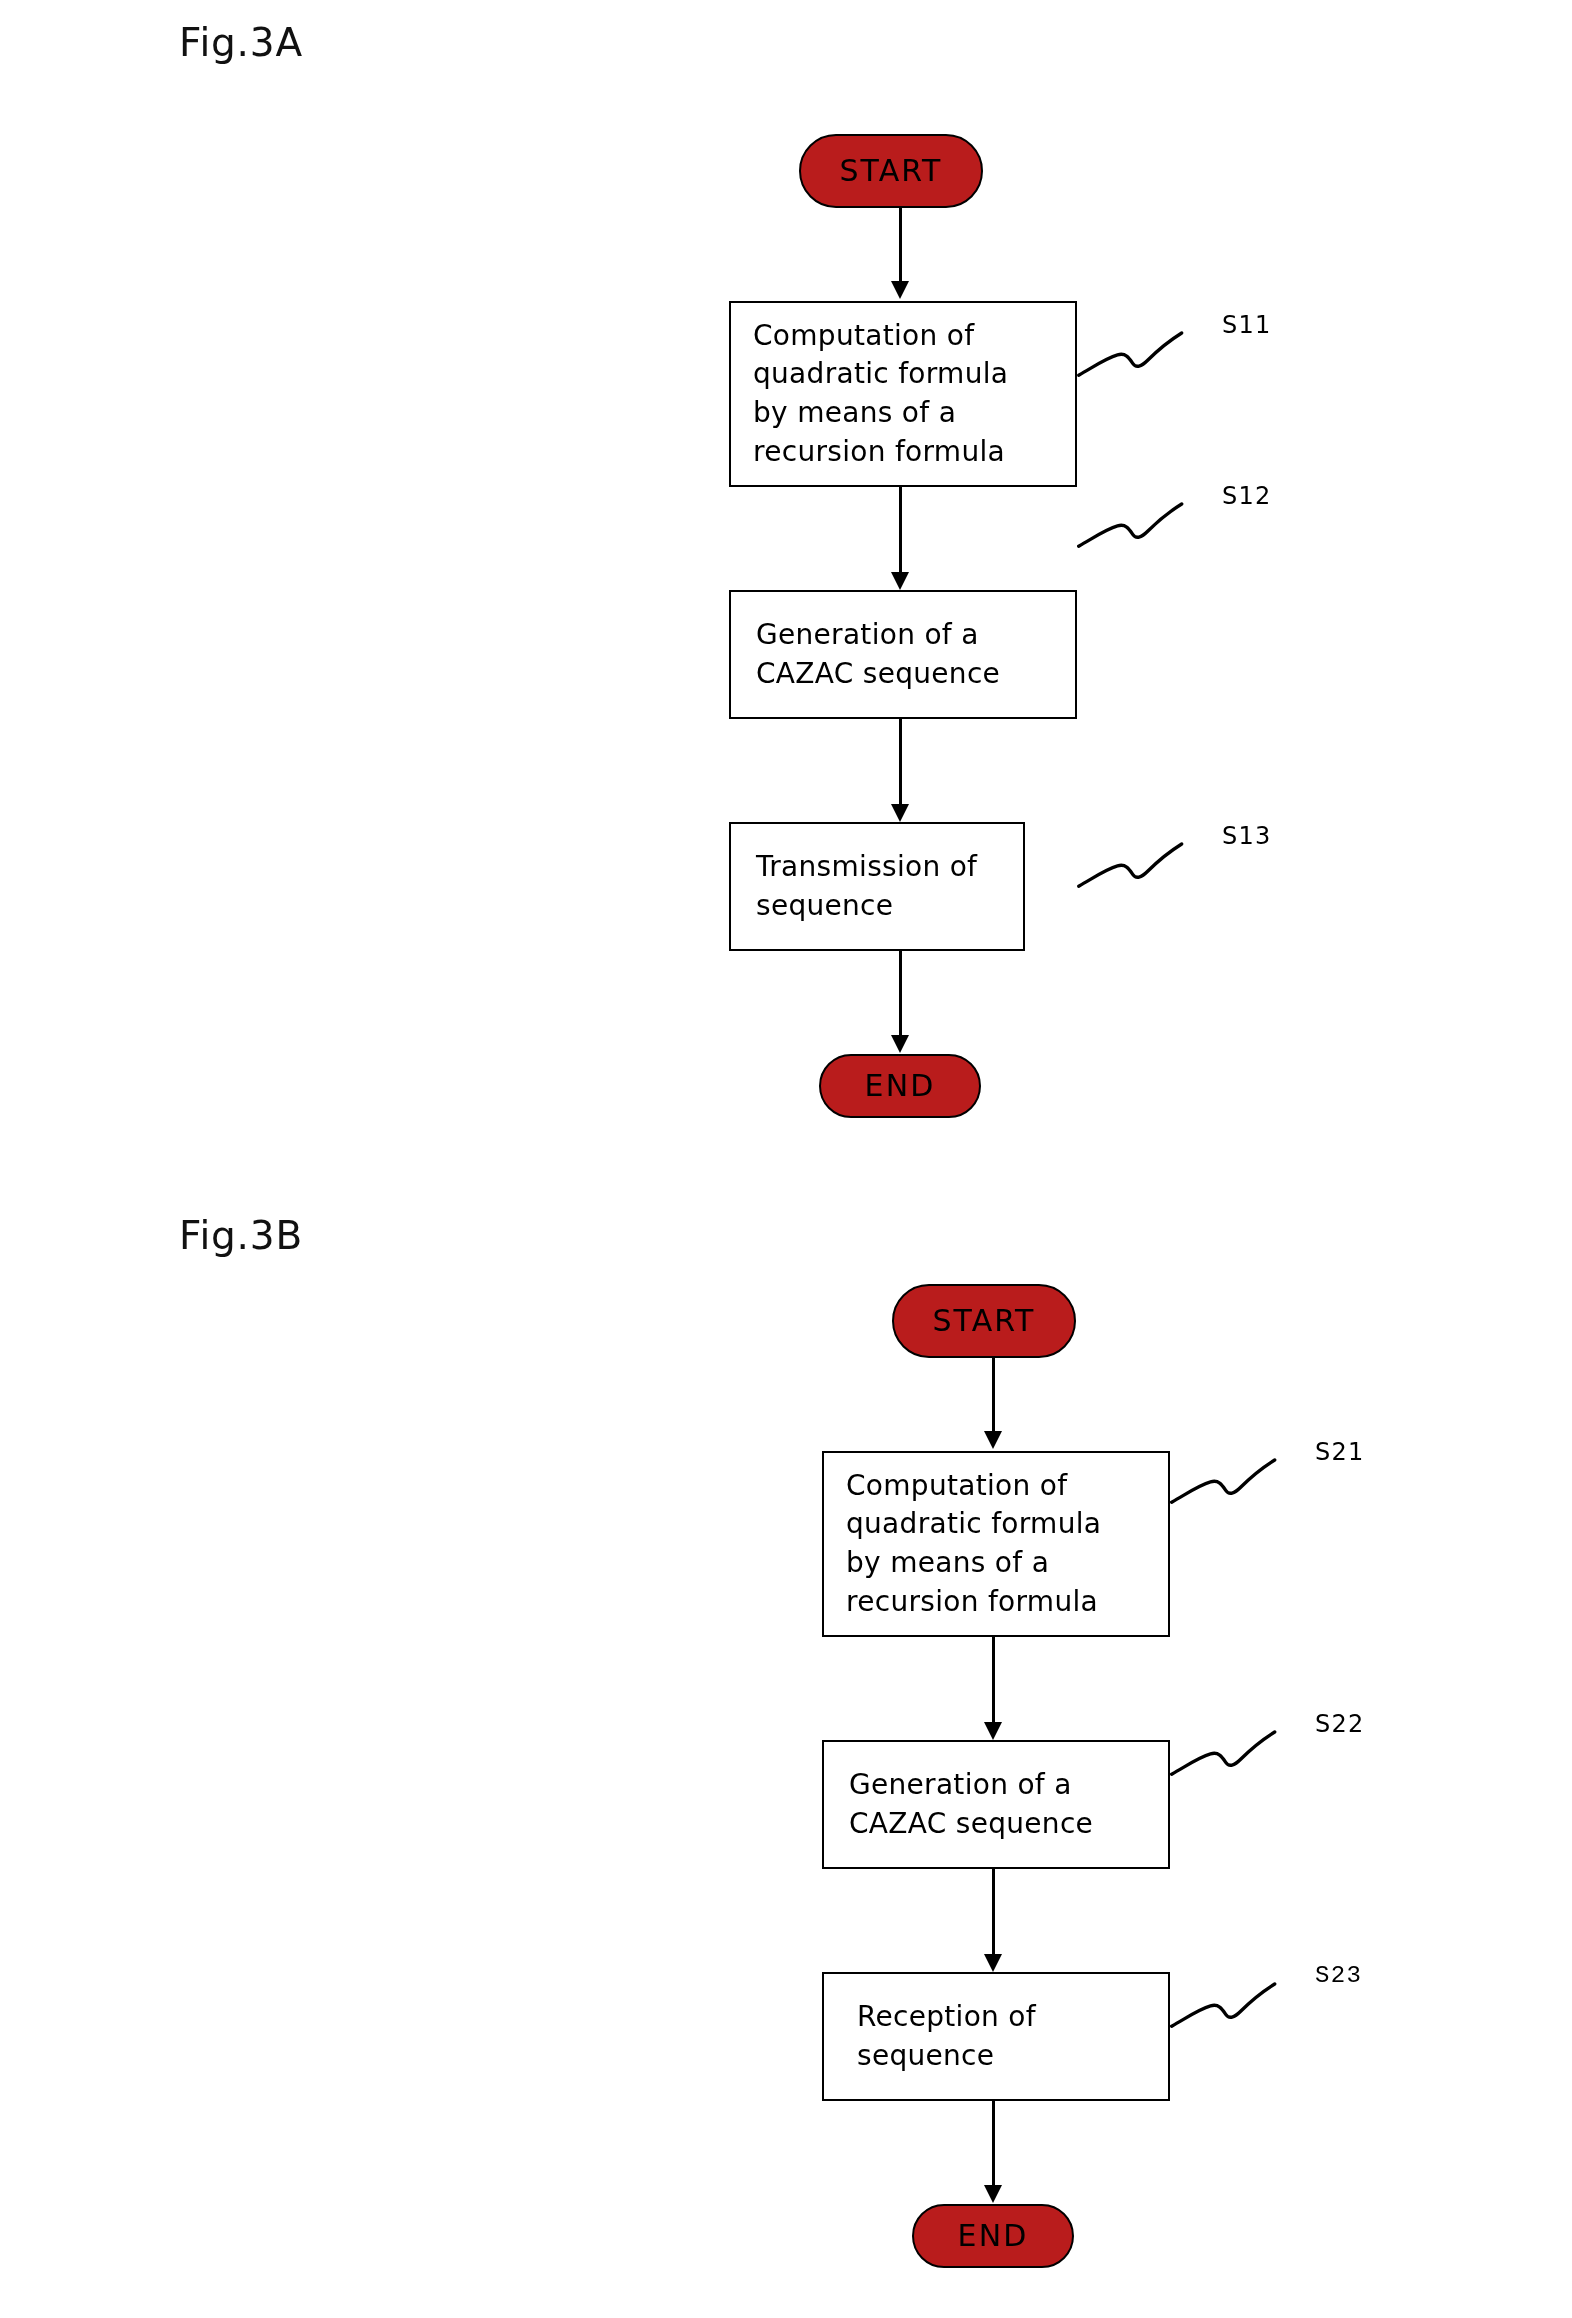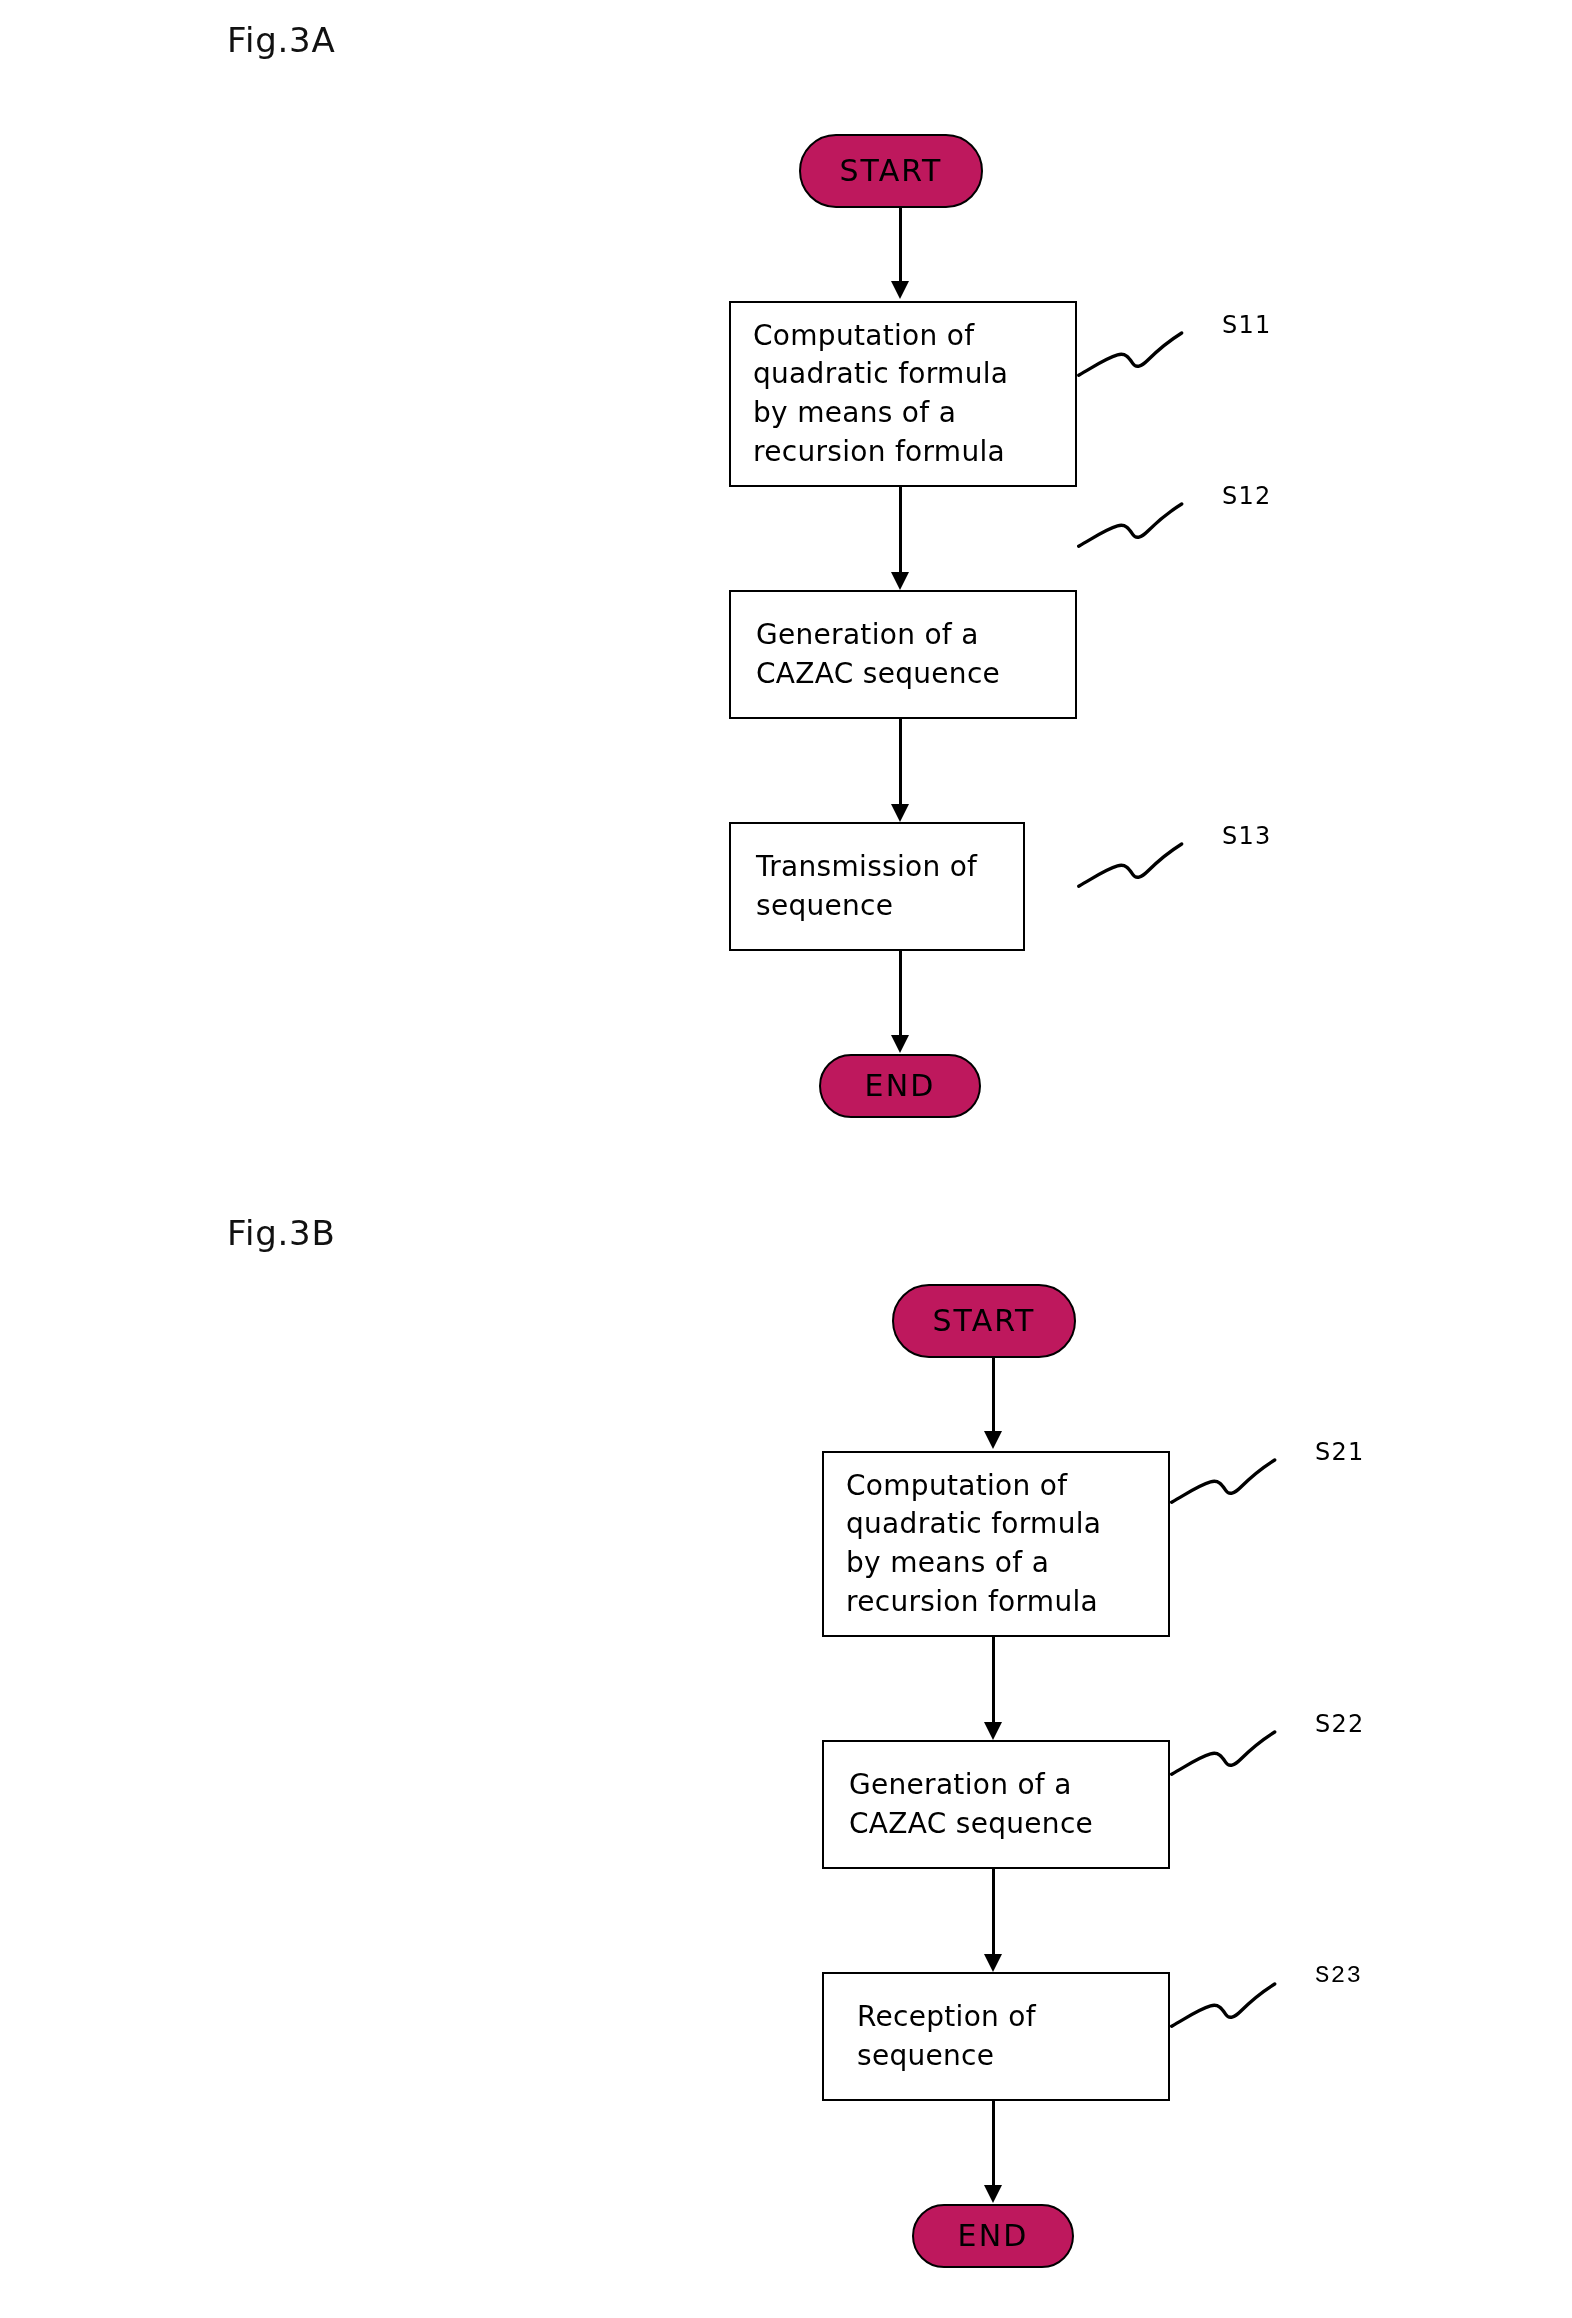--- a/index.html
+++ b/index.html
@@ -22,35 +22,34 @@
     left: 0;
     top: 0;
     width: 1573px;
     height: 2319px;
   }
 
   
   .fig-label {
     position: absolute;
     font-family: "DejaVu Sans", sans-serif;
-    font-size: 34px;
+    font-size: 39px;
     letter-spacing: 0.8px;
     color: #111111;
     white-space: nowrap;
-    margin-left: 48px;
   }
   #fig-a-label { left: 179px; top: 20px; }
   #fig-b-label { left: 179px; top: 1213px; }
 
   
   .terminator {
     position: absolute;
     border: 2.5px solid #000000;
     border-radius: 845px;
-    background: #be185d;
+    background: #b91c1c;
     display: flex;
     align-items: center;
     justify-content: center;
     box-sizing: border-box;
   }
   .terminator span {
     font-size: 30px;
     letter-spacing: 2.1px;
     line-height: 1;
     color: #000000;

